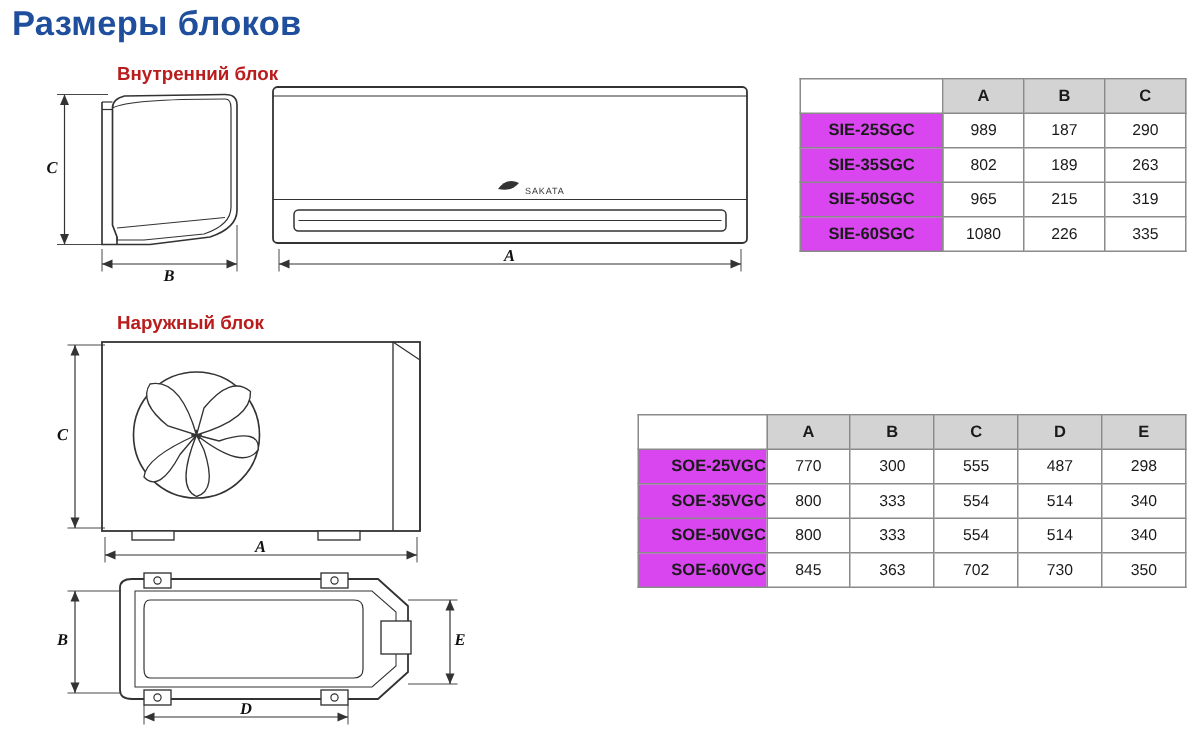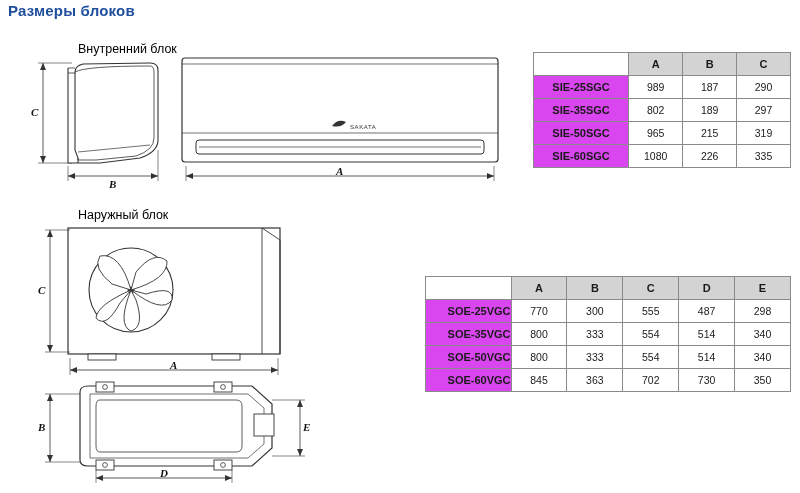--- a/index.html
+++ b/index.html
@@ -11,30 +11,30 @@
     width: 800px;
     height: 493px;
     position: relative;
     font-family: "Liberation Sans", sans-serif;
     overflow: hidden;
   }
   .page-title {
     position: absolute;
     left: 8px;
     top: 2px;
-    font-size: 15px;
+    font-size: 23px;
     font-weight: bold;
     color: #1f4e9c;
     letter-spacing: 0.2px;
   }
   .section-label {
     position: absolute;
     font-size: 12.5px;
-    font-weight: normal;
-    color: #000000;
+    font-weight: bold;
+    color: #b91c1c;
   }
   #label-indoor { left: 78px; top: 42px; }
   #label-outdoor { left: 78px; top: 208px; }
 
   .dim-letter {
     position: absolute;
     font-size: 11px;
     font-weight: bold;
     font-style: italic;
     color: #111;
@@ -249,21 +249,21 @@
     <tr>
       <td class="model">SIE-25SGC</td>
       <td class="val">989</td>
       <td class="val">187</td>
       <td class="val">290</td>
     </tr>
     <tr>
       <td class="model">SIE-35SGC</td>
       <td class="val">802</td>
       <td class="val">189</td>
-      <td class="val">297</td>
+      <td class="val">263</td>
     </tr>
     <tr>
       <td class="model">SIE-50SGC</td>
       <td class="val">965</td>
       <td class="val">215</td>
       <td class="val">319</td>
     </tr>
     <tr>
       <td class="model">SIE-60SGC</td>
       <td class="val">1080</td>

